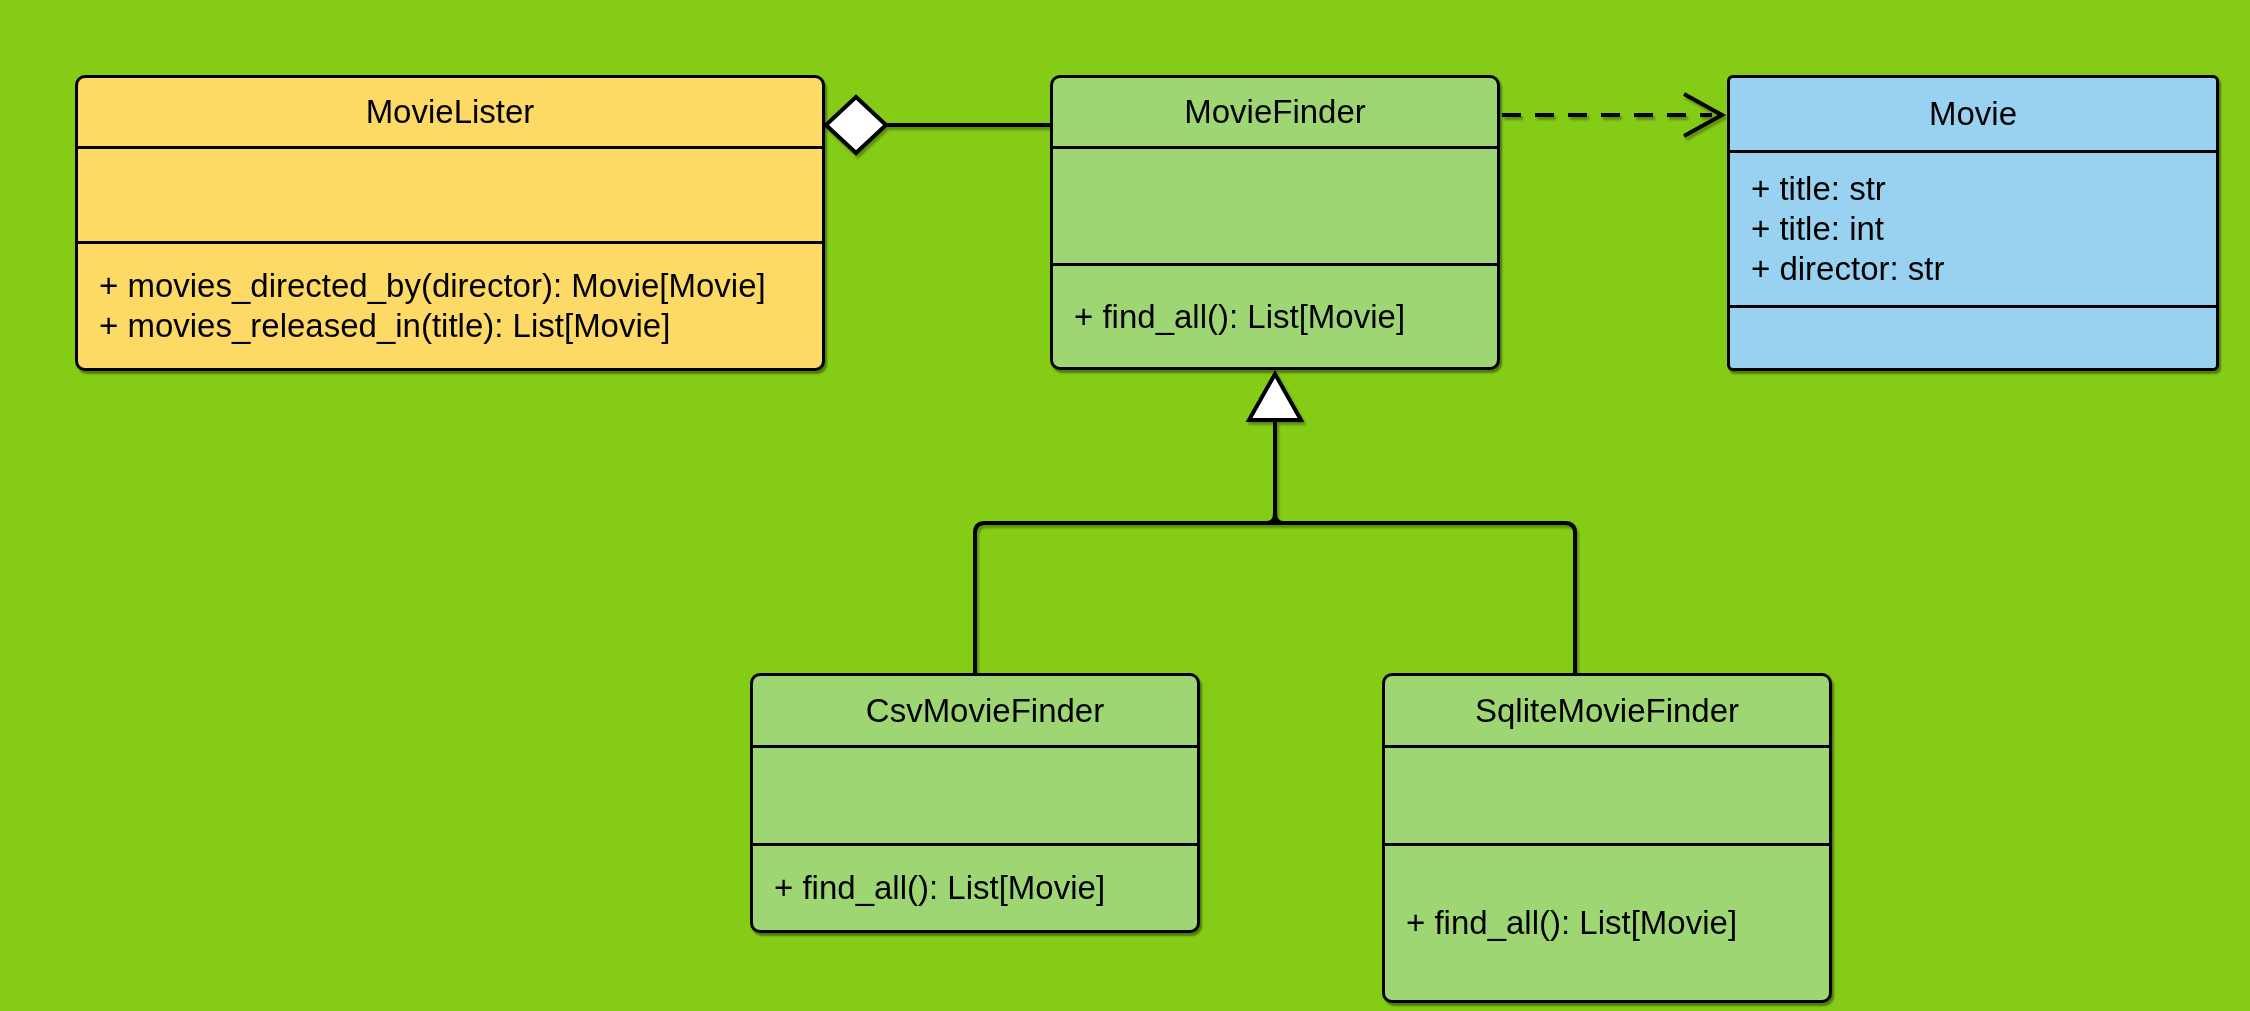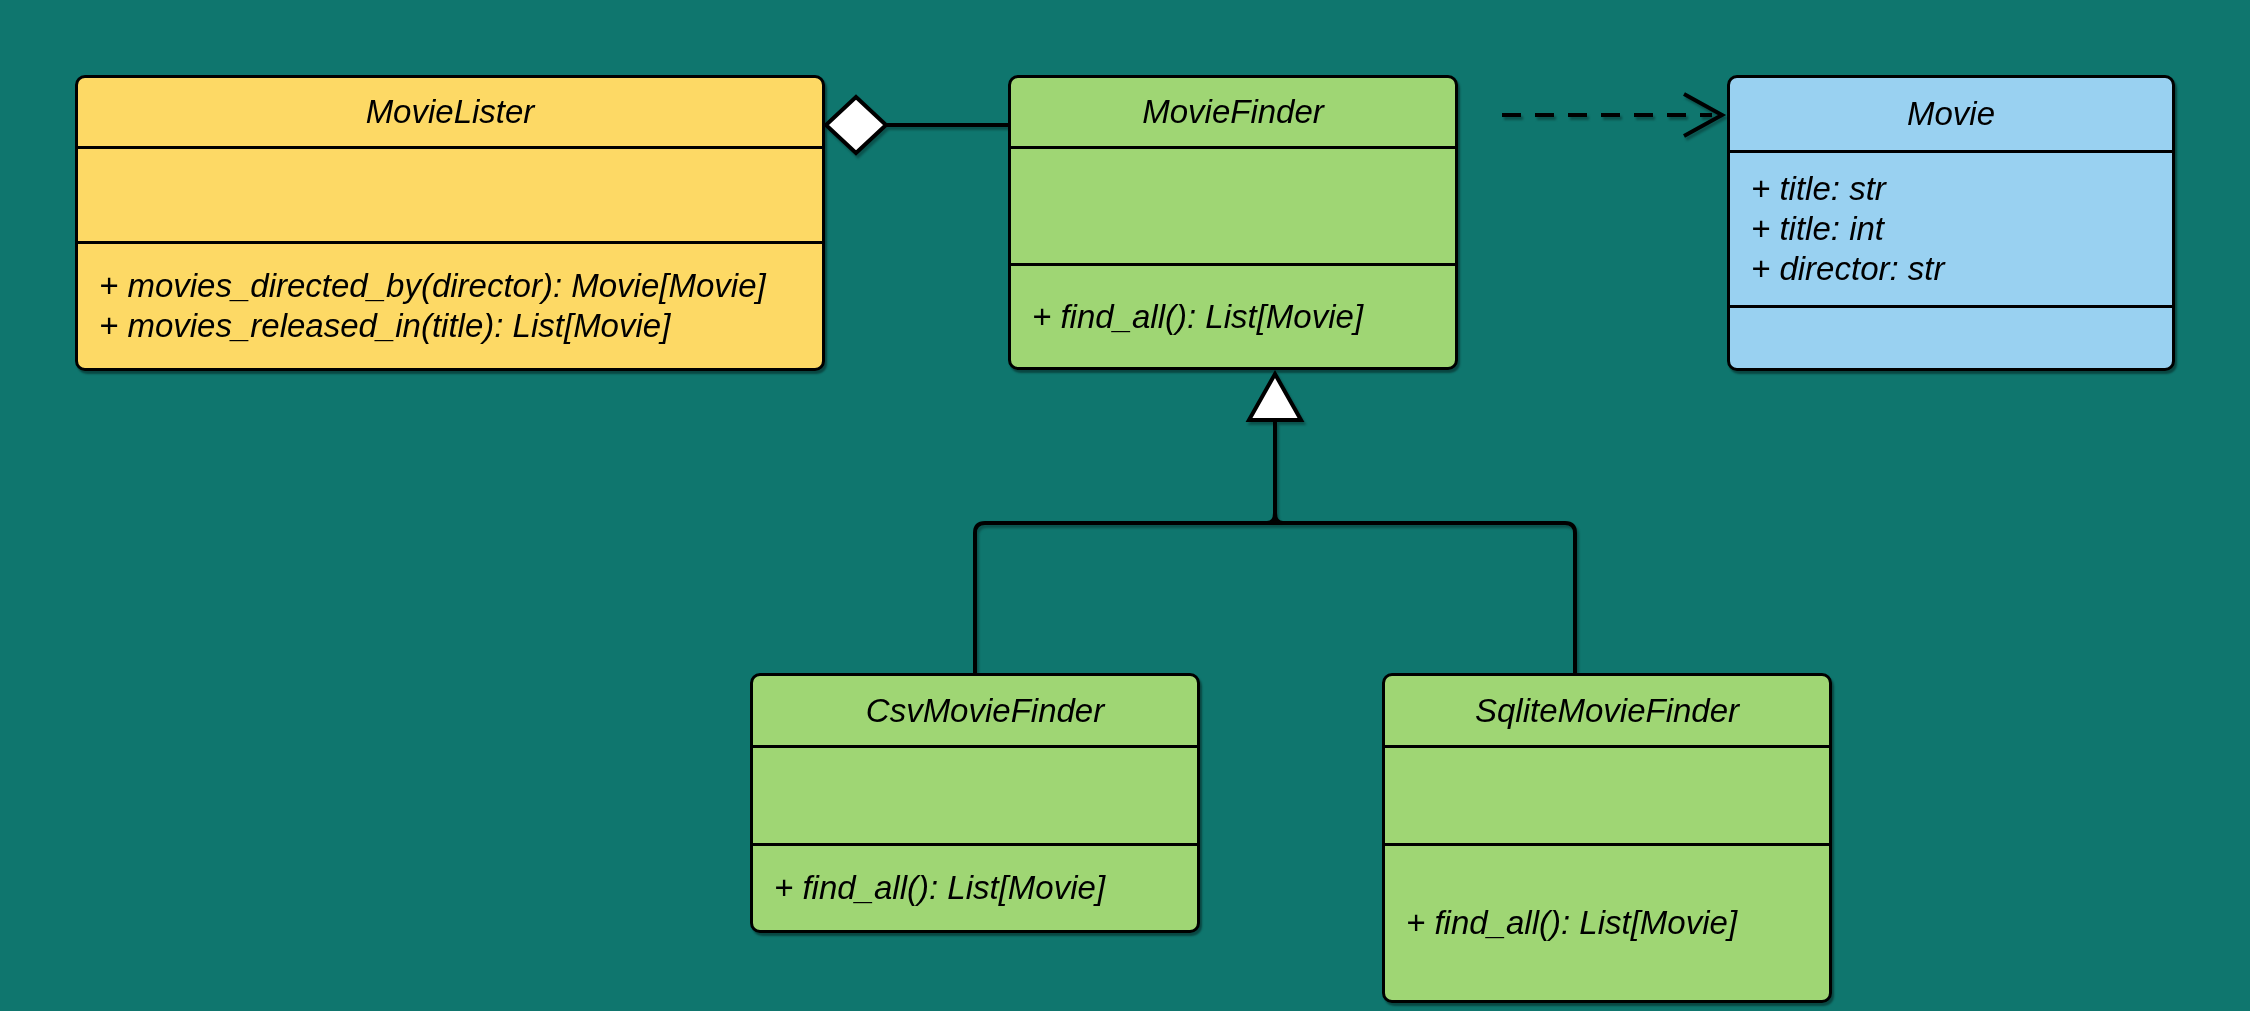--- a/index.html
+++ b/index.html
@@ -4,25 +4,24 @@
 <style>
   html, body {
     margin: 0;
     padding: 0;
     background: #ffffff;
   }
   #canvas {
     position: relative;
     width: 2250px;
     height: 1011px;
-    background: #0f766e;
+    background: #84cc16;
     font-family: "Liberation Sans", "DejaVu Sans", sans-serif;
     color: #000000;
     overflow: hidden;
-    font-style: italic;
   }
   #connector-layer {
     position: absolute;
     left: 0;
     top: 0;
     width: 2250px;
     height: 1011px;
     filter: drop-shadow(2px 3px 1px rgba(0,0,0,0.30));
   }
   .uml-class {
@@ -86,29 +85,29 @@
 
   <div class="uml-class" style="left: 75px; top: 75px; width: 750px; height: 296px; background: rgb(253, 217, 101);">
     <div class="uml-sec uml-title" style="height:68px;">MovieLister</div>
     <div class="uml-sec uml-members" style="height:95px;"></div>
     <div class="uml-sec uml-members grow">
       <div class="member-line">+ movies_directed_by(director): Movie[Movie]</div>
       <div class="member-line">+ movies_released_in(title): List[Movie]</div>
     </div>
   </div>
 
-  <div class="uml-class" style="left: 1008px; top: 75px; width: 450px; height: 295px; background: rgb(159, 214, 116);">
+  <div class="uml-class" style="left: 1050px; top: 75px; width: 450px; height: 295px; background: rgb(159, 214, 116);">
     <div class="uml-sec uml-title" style="height:68px;">MovieFinder</div>
     <div class="uml-sec uml-members" style="height:117px;"></div>
     <div class="uml-sec uml-members grow">
       <div class="member-line">+ find_all(): List[Movie]</div>
     </div>
   </div>
 
-  <div class="uml-class" style="left: 1727px; top: 75px; width: 448px; height: 296px; background: rgb(153, 209, 241);">
+  <div class="uml-class" style="left: 1727px; top: 75px; width: 492px; height: 296px; background: rgb(153, 209, 241); border-radius: 6px;">
     <div class="uml-sec uml-title" style="height:72px;">Movie</div>
     <div class="uml-sec uml-members" style="height:155px;">
       <div class="member-line">+ title: str</div>
       <div class="member-line">+ title: int</div>
       <div class="member-line">+ director: str</div>
     </div>
     <div class="uml-sec uml-members grow"></div>
   </div>
 
   <div class="uml-class" style="left: 750px; top: 673px; width: 450px; height: 260px; background: rgb(159, 214, 116);">

